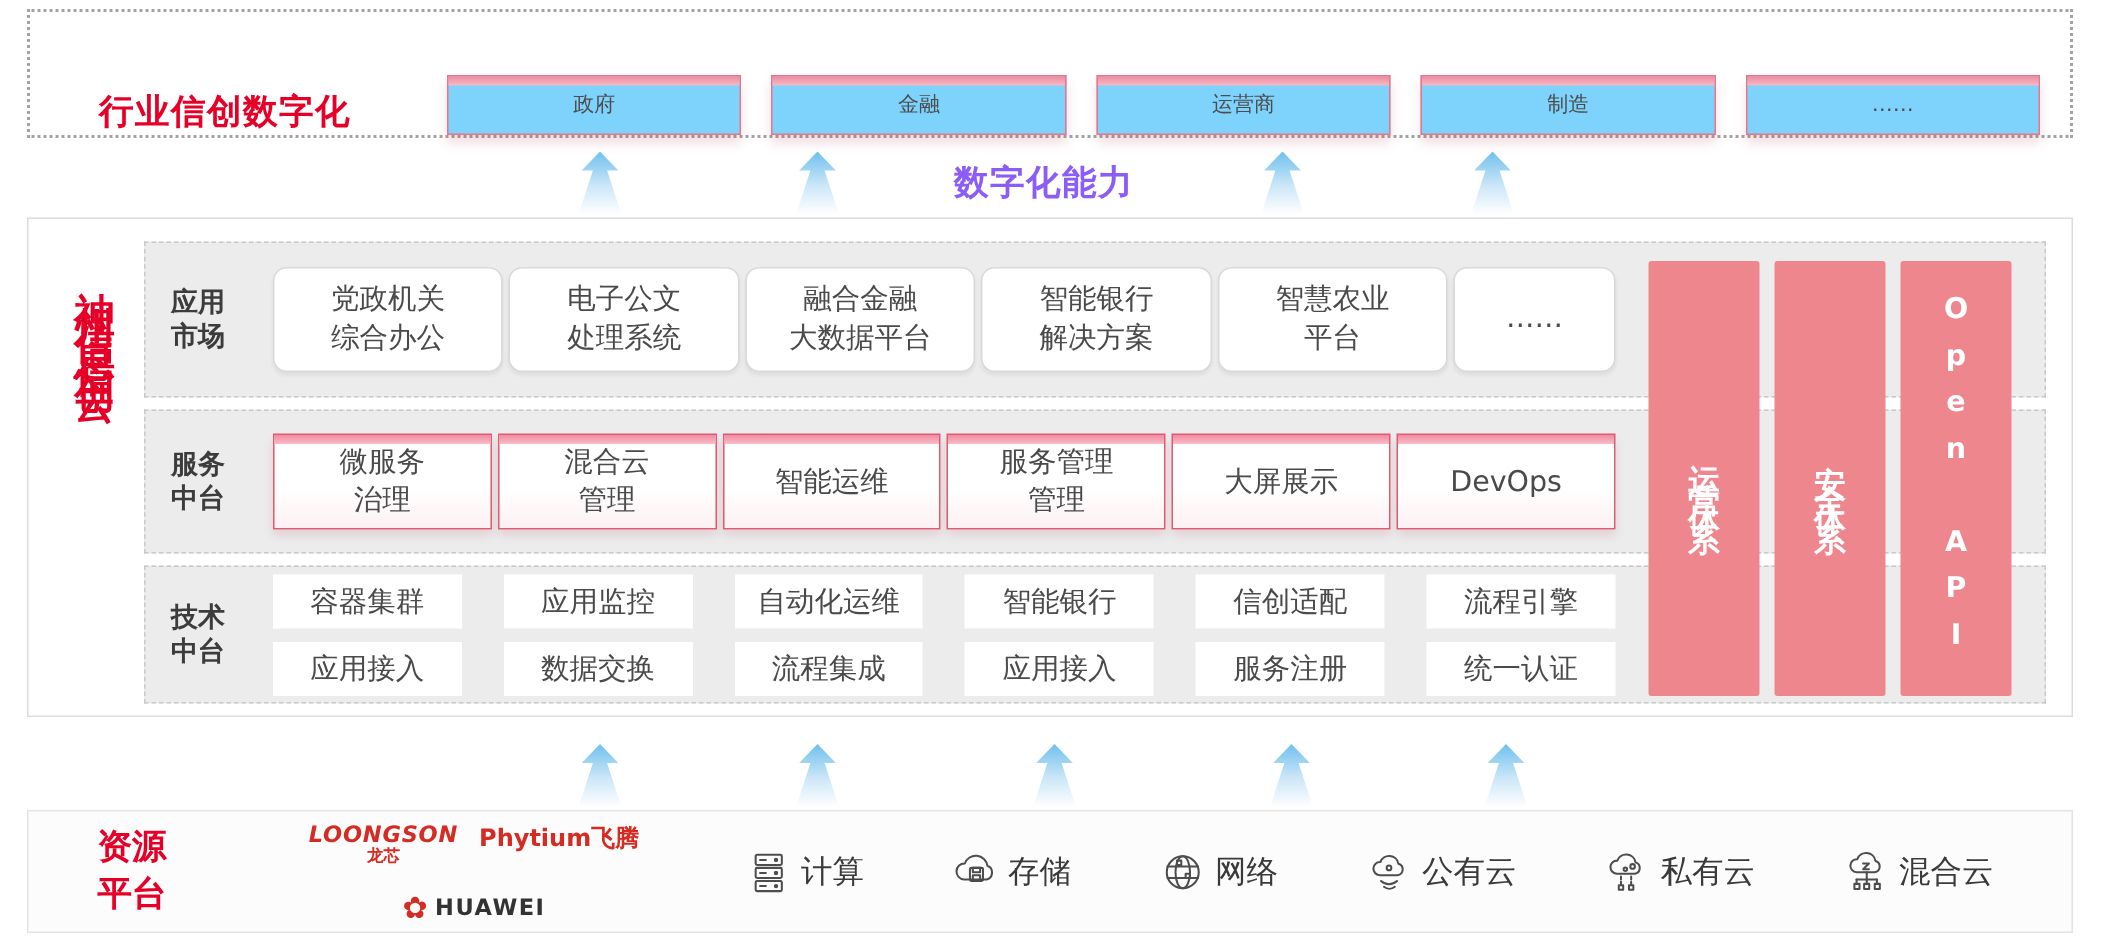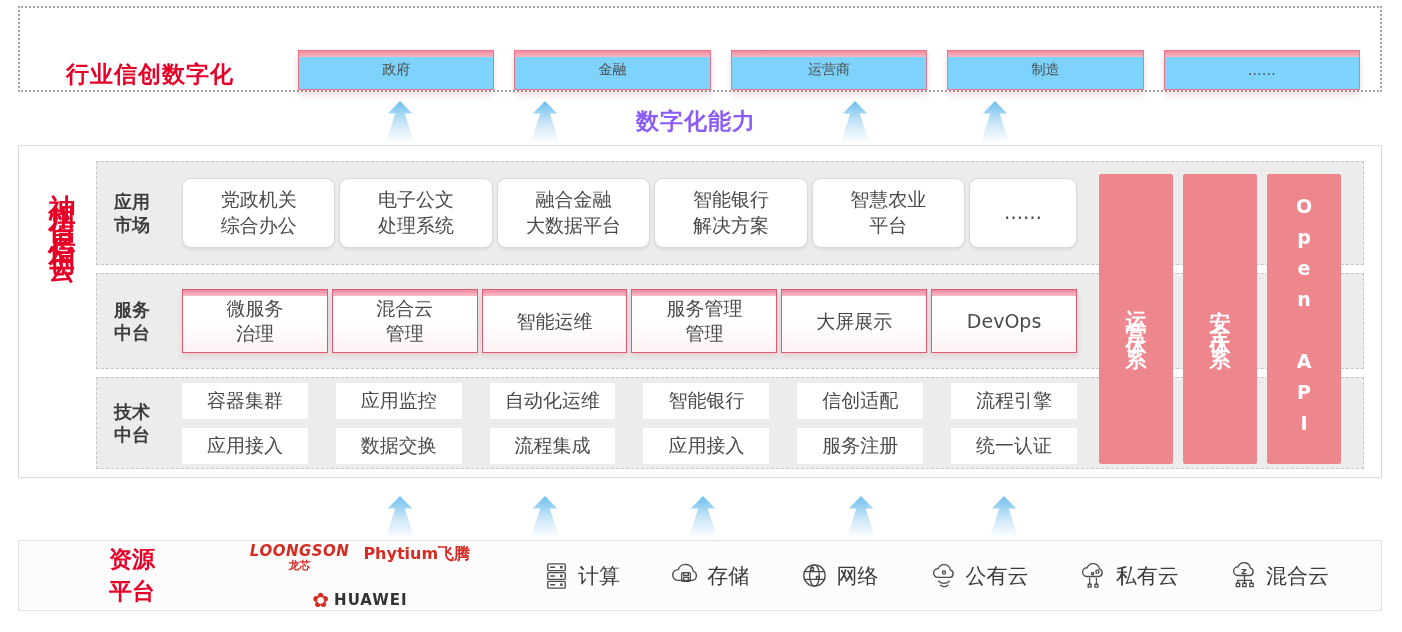--- a/index.html
+++ b/index.html
@@ -55,22 +55,22 @@
   .tech-row { display:flex; gap:28px; }
   .tech-box { flex:1; height:36px; background:#fff; display:flex; align-items:center;
     justify-content:center; font-size:19px; color:#4a4a4a; }
   .pillar { position:absolute; top:28px; width:74px; height:290px; background:#ee868e;
     border-radius:2px; display:flex; align-items:center; justify-content:center; }
   .pillar-text { writing-mode:vertical-rl; text-orientation:upright; color:#fff;
     font-weight:bold; font-size:21px; letter-spacing:13px; }
   .pillar-text.latin { font-size:19px; letter-spacing:9px; }
 
   
-  .bottom-box { position:absolute; left:18px; top:540px; width:1364px; height:71px;
-    background:#fcfcfc; border:1px solid #e3e3e3; display:flex; align-items:center;padding-left:44px; }
+  .bottom-box { position:absolute; left:18px; top:540px; width:1364px; height:82px;
+    background:#fcfcfc; border:1px solid #e3e3e3; display:flex; align-items:center; }
   .bottom-label { margin-left:46px; width:96px; font-size:23px; font-weight:bold;
     color:#e60027; line-height:1.35; }
   .vendors { width:250px; display:flex; flex-direction:column; align-items:center;
     gap:17px; margin-left:30px; }
   .vendor-row { display:flex; align-items:flex-start; gap:14px; }
   .loongson { display:flex; flex-direction:column; align-items:center; color:#d42b23; }
   .loongson-en { font-style:italic; font-weight:900; font-size:15px; letter-spacing:.5px; }
   .loongson-cn { font-size:11px; font-weight:bold; margin-top:-2px; }
   .phytium { color:#d42b23; font-weight:bold; font-size:16px; margin-top:2px; }
   .huawei { display:flex; align-items:center; gap:5px; }

